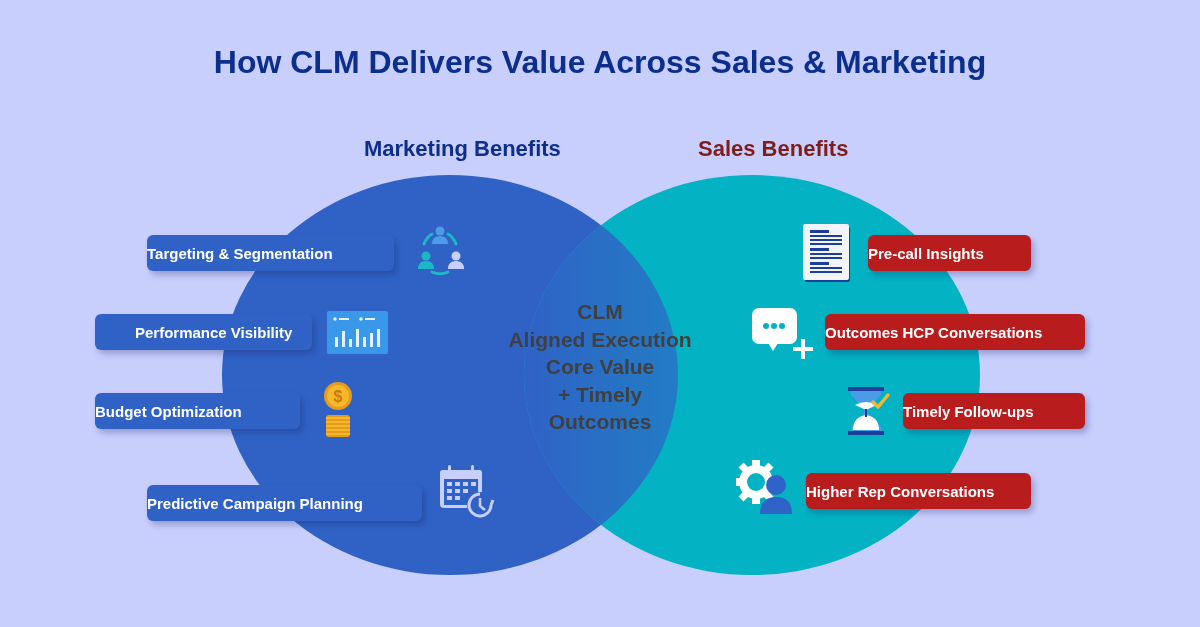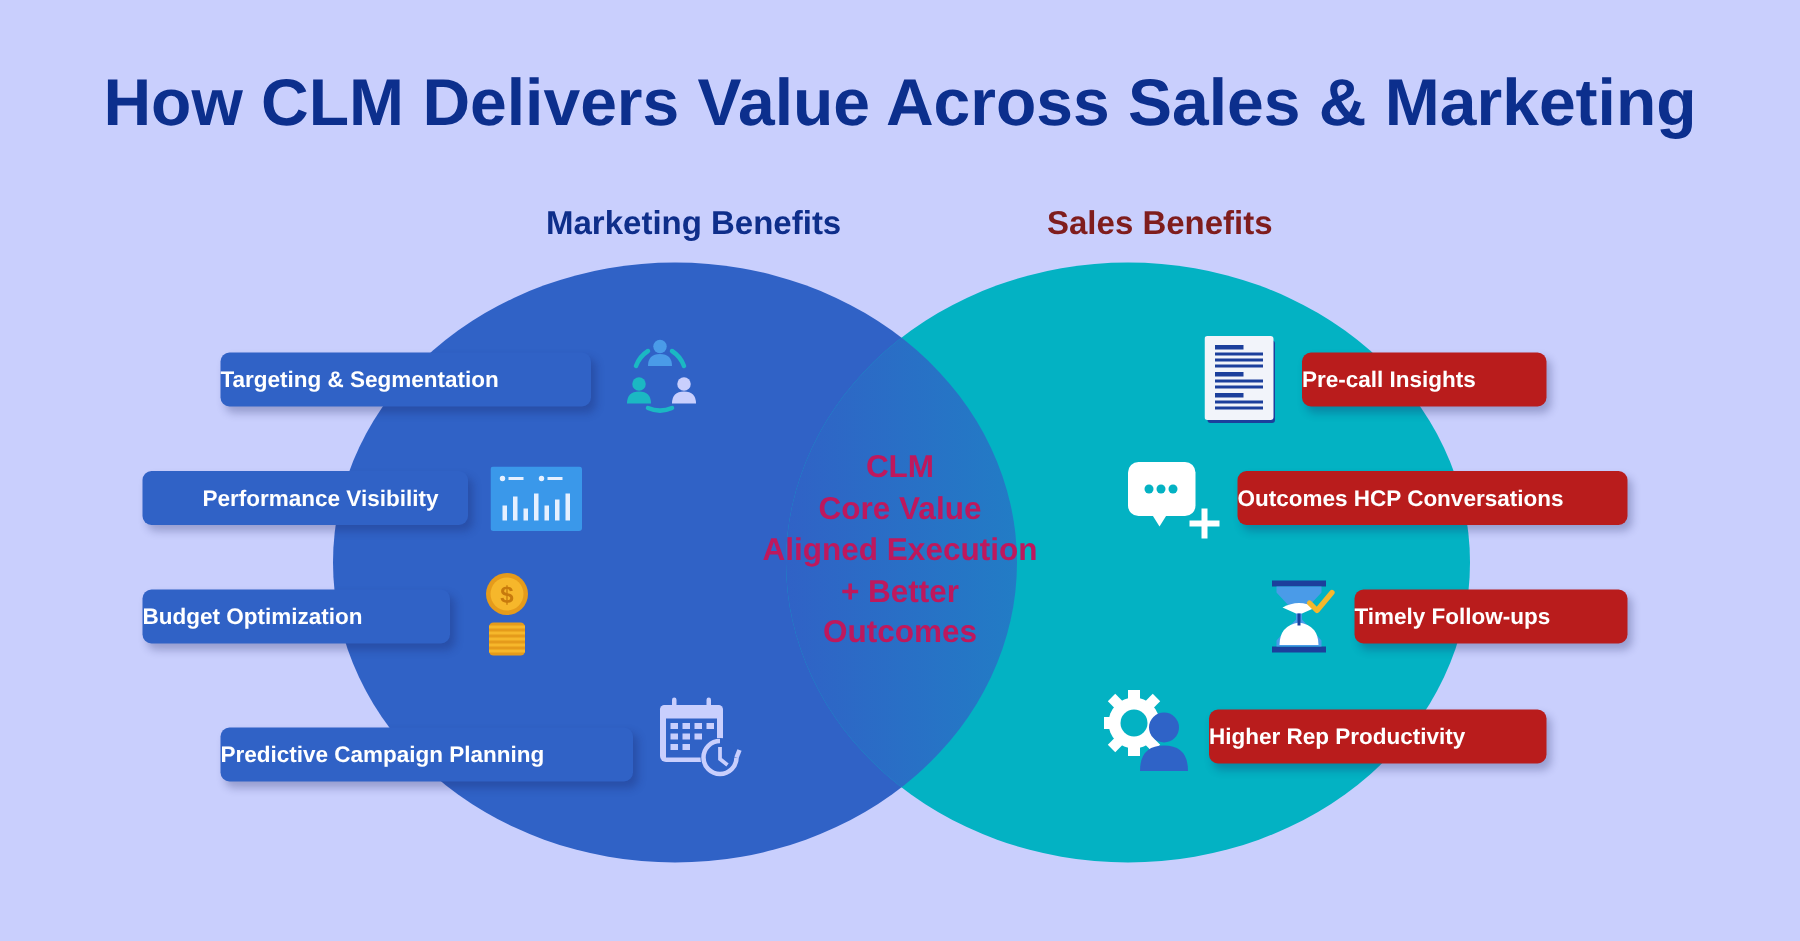--- a/index.html
+++ b/index.html
@@ -4,34 +4,34 @@
 <style>
   * { box-sizing: border-box; margin: 0; padding: 0; }
   html, body { width: 1200px; height: 627px; overflow: hidden; }
   body {
     background: #c9cffd;
     font-family: "Liberation Sans", "DejaVu Sans", sans-serif;
     position: relative;
   }
   .title {
     position: absolute; left: 0; top: 44px; width: 1200px;
-    text-align: center; font-size: 44px; font-weight: 700;
+    text-align: center; font-size: 32px; font-weight: 700;
     color: #0c2f8d; letter-spacing: 0px;
   }
   .col-head {
     position: absolute; top: 136px; font-size: 22px; font-weight: 700; margin-left: 22px;
   }
   .col-head.mkt { left: 342px; color: #0e2e8a; }
   .col-head.sales { left: 676px; color: #7f1d1d; }
 
   .venn { position: absolute; left: 0; top: 0; width: 1200px; height: 627px; }
 
   .center-text {
     position: absolute; left: 480px; top: 298px; width: 240px;
-    text-align: center; color: #be185d; font-weight: 700;
+    text-align: center; color: #404040; font-weight: 700;
     font-size: 21px; line-height: 27.5px;
   }
 
   .pill {
     position: absolute; height: 36px; border-radius: 6px;
     color: #ffffff; font-weight: 700; font-size: 15px;
     display: flex; align-items: center; justify-content: flex-start;
     box-shadow: 3px 4px 6px rgba(20, 30, 90, 0.28);
     white-space: nowrap;
   }
@@ -58,23 +58,23 @@
       <stop offset="1" stop-color="#06afc4"></stop>
     </linearGradient>
   </defs>
   <ellipse cx="450" cy="375" rx="228" ry="200" fill="#3062c6"></ellipse>
   <ellipse cx="752" cy="375" rx="228" ry="200" fill="#03b2c3"></ellipse>
   <ellipse clip-path="url(#clipLeft)" cx="752" cy="375" rx="228" ry="200" fill="url(#overlapGrad)"></ellipse>
 </svg>
 
 <div class="center-text">
   <div>CLM</div>
+  <div>Aligned Execution</div>
   <div>Core Value</div>
-  <div>Aligned Execution</div>
-  <div>+ Better</div>
+  <div>+ Timely</div>
   <div>Outcomes</div>
 </div>
 
 <div class="pill mkt" style="left:147px; top:235px; width:247px;">
   <span>Targeting &amp; Segmentation</span>
 </div>
 <div class="pill mkt" style="left:95px; top:314px; width:217px;padding-left:40px;">
   <span>Performance Visibility</span>
 </div>
 <div class="pill mkt" style="left:95px; top:393px; width:205px;">
@@ -87,21 +87,21 @@
 <div class="pill sales" style="left:868px; top:235px; width:163px;">
   <span>Pre-call Insights</span>
 </div>
 <div class="pill sales" style="left:825px; top:314px; width:260px;">
   <span>Outcomes HCP Conversations</span>
 </div>
 <div class="pill sales" style="left:903px; top:393px; width:182px;">
   <span>Timely Follow-ups</span>
 </div>
 <div class="pill sales" style="left:806px; top:473px; width:225px;">
-  <span>Higher Rep Productivity</span>
+  <span>Higher Rep Conversations</span>
 </div>
 
 <svg class="icon" style="left:410px; top:224px;" width="60" height="54" viewBox="0 0 60 54">
   <path d="M14 20 A20 20 0 0 1 22 10" stroke="#1bb8c3" stroke-width="3" fill="none" stroke-linecap="round"></path>
   <path d="M38 10 A20 20 0 0 1 46 20" stroke="#1bb8c3" stroke-width="3" fill="none" stroke-linecap="round"></path>
   <path d="M22 48 A20 20 0 0 0 38 48" stroke="#1bb8c3" stroke-width="3" fill="none" stroke-linecap="round"></path>
   <circle cx="30" cy="7" r="4.5" fill="#4a9be8"></circle>
   <path d="M22 20 Q22 12 30 12 Q38 12 38 20 Z" fill="#4a9be8"></path>
   <circle cx="16" cy="32" r="4.5" fill="#1bb8c3"></circle>
   <path d="M8 45 Q8 37 16 37 Q24 37 24 45 Z" fill="#1bb8c3"></path>

